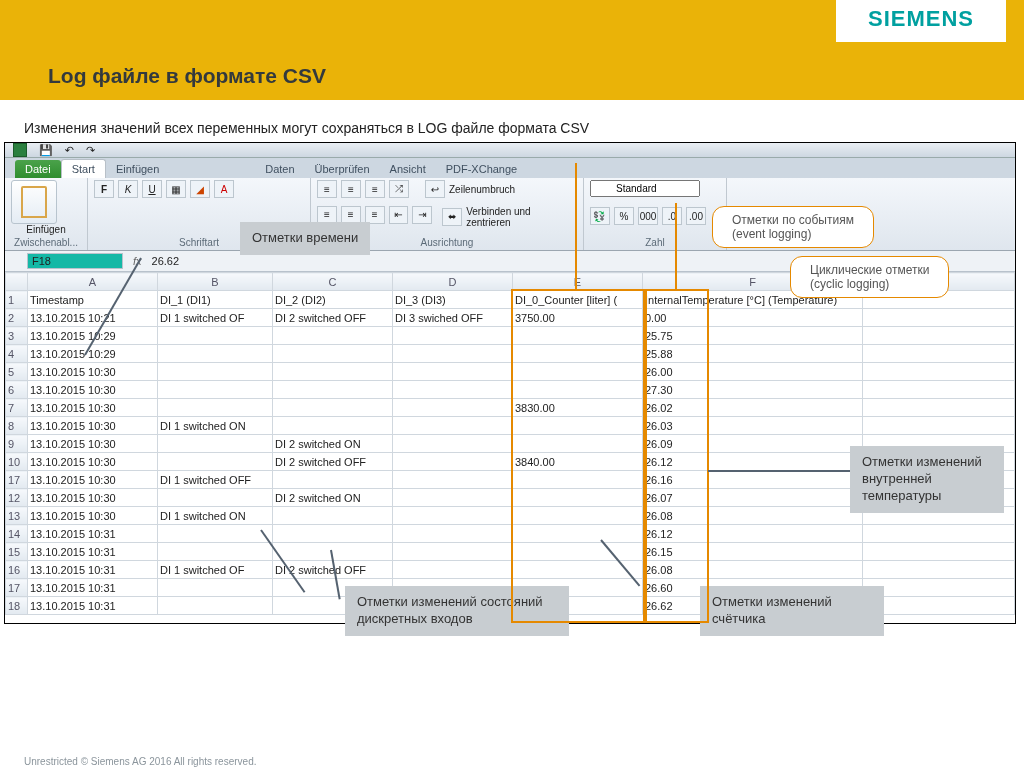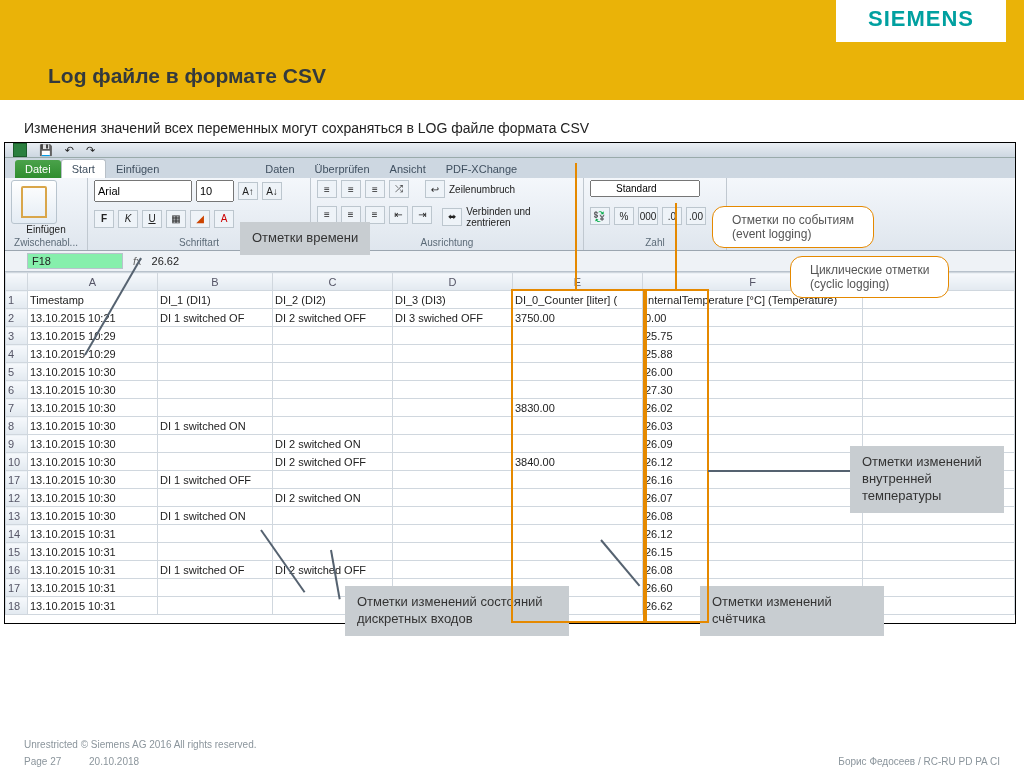--- a/index.html
+++ b/index.html
@@ -17,21 +17,21 @@
   .ribbon-body{display:flex;height:72px;background:linear-gradient(#f4f7fb,#dfe6ee);border-bottom:1px solid #9ba6b0}
   .rgroup{border-right:1px solid #c0c8d0;padding:2px 6px;display:flex;flex-direction:column;justify-content:space-between}
   .rgroup .gtitle{font-size:10px;color:#5c6b78;text-align:center;margin-top:2px}
   .pbtn{width:44px;height:44px;border:1px solid #b8c4ce;border-radius:3px;background:linear-gradient(#fff,#e4ecf4);display:flex;align-items:center;justify-content:center}
   .clip{width:22px;height:28px;border:2px solid #d9a64a;border-radius:2px 2px 0 0;position:relative}
   .font-row{display:flex;gap:4px;align-items:center}
   .font-row input{font-size:11px;height:16px}
   .mini{width:18px;height:16px;border:1px solid #bcc6ce;background:#eef3f8;display:inline-flex;align-items:center;justify-content:center;font-size:10px}
   .groupflex{display:flex;gap:4px}
   .namebox-row{height:20px;display:flex;align-items:center;background:#eef2f6;border-bottom:1px solid #b8c2cc;font-size:11px}
-  .namebox{width:86px;border:1px solid #b8c2cc;background:#86efac;margin-left:22px;padding:1px 4px}
+  .namebox{width:86px;border:1px solid #b8c2cc;background:#14b8a6;margin-left:22px;padding:1px 4px}
   .fx{margin:0 10px;font-style:italic;color:#666}
   .grid{border-collapse:collapse;width:100%;font-size:11px;table-layout:fixed}
   .grid th,.grid td{border:1px solid #d0d7de;height:17px;padding:0 2px;overflow:hidden;white-space:nowrap;text-overflow:clip;text-align:left}
   .grid th{background:linear-gradient(#f6f9fc,#e2e9f0);text-align:center;font-weight:normal;color:#556}
   .rowhdr{background:linear-gradient(#f6f9fc,#e2e9f0);width:22px;text-align:center;color:#556}
   .num{text-align:right}
   
   .callout{position:absolute;background:#fff;border:1px solid #e58900;padding:6px 19px;font-size:12px;color:#555;border-radius:12px;z-index:5}
   .callout-grey{position:absolute;background:#c8cdd1;padding:8px 12px;font-size:13px;color:#333;line-height:1.3}
   .leader{position:absolute;background:#e58900;z-index:4}
@@ -70,26 +70,20 @@
   </div>
   <div class="ribbon-body">
     <div class="rgroup" style="width:70px">
       <div class="pbtn">
           <div class="clip"></div>
         </div>
       <div style="font-size:10px;text-align:center">Einfügen</div>
       <div class="gtitle">Zwischenabl...</div>
     </div>
     <div class="rgroup" style="width:210px">
-      <div class="font-row">
-        <input style="width: 90px;" value="Arial">
-        <input style="width: 30px;" value="10">
-        <span class="mini">A↑</span>
-        <span class="mini">A↓</span>
-      </div>
       <div class="groupflex">
         <span class="mini">
             <b>F</b>
           </span>
         <span class="mini">
             <i>K</i>
           </span>
         <span class="mini">
             <u>U</u>
           </span>
@@ -370,19 +364,13 @@
 <div class="greyleader" style="left:330px;top:550px;width:2px;height:50px;transform:rotate(-10deg);transform-origin:top"></div>
 
 <div class="callout-grey" style="left:850px;top:446px;width:130px">Отметки изменений внутренней температуры</div>
 <div class="greyleader" style="left:708px;top:470px;width:142px;height:2px"></div>
 
 <div class="callout-grey" style="left:700px;top:586px;width:160px">Отметки изменений счётчика</div>
 <div class="greyleader" style="left:600px;top:540px;width:2px;height:60px;transform:rotate(-40deg);transform-origin:top"></div>
 
 <div class="footer">
   <div>Unrestricted © Siemens AG 2016 All rights reserved.</div>
-  <div style="margin-top:6px">
-    <span>Page 27</span>
-    &nbsp;&nbsp;&nbsp;&nbsp;&nbsp;&nbsp;&nbsp;&nbsp;
-    <span>20.10.2018</span>
-    <span class="r">Борис Федосеев / RC-RU PD PA CI</span>
-  </div>
 </div>
 
 </body></html>

